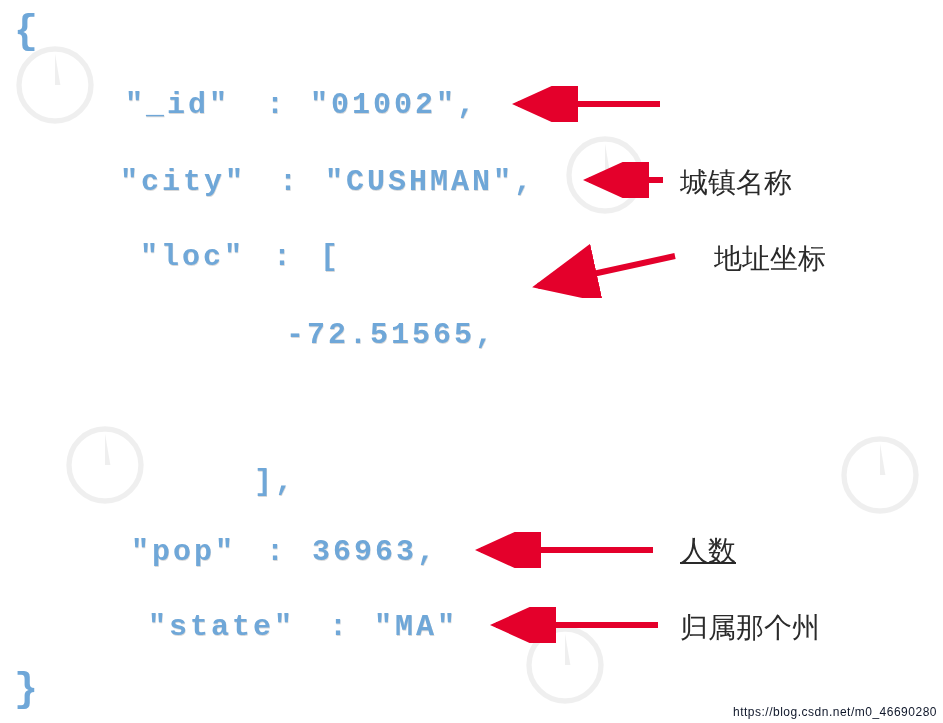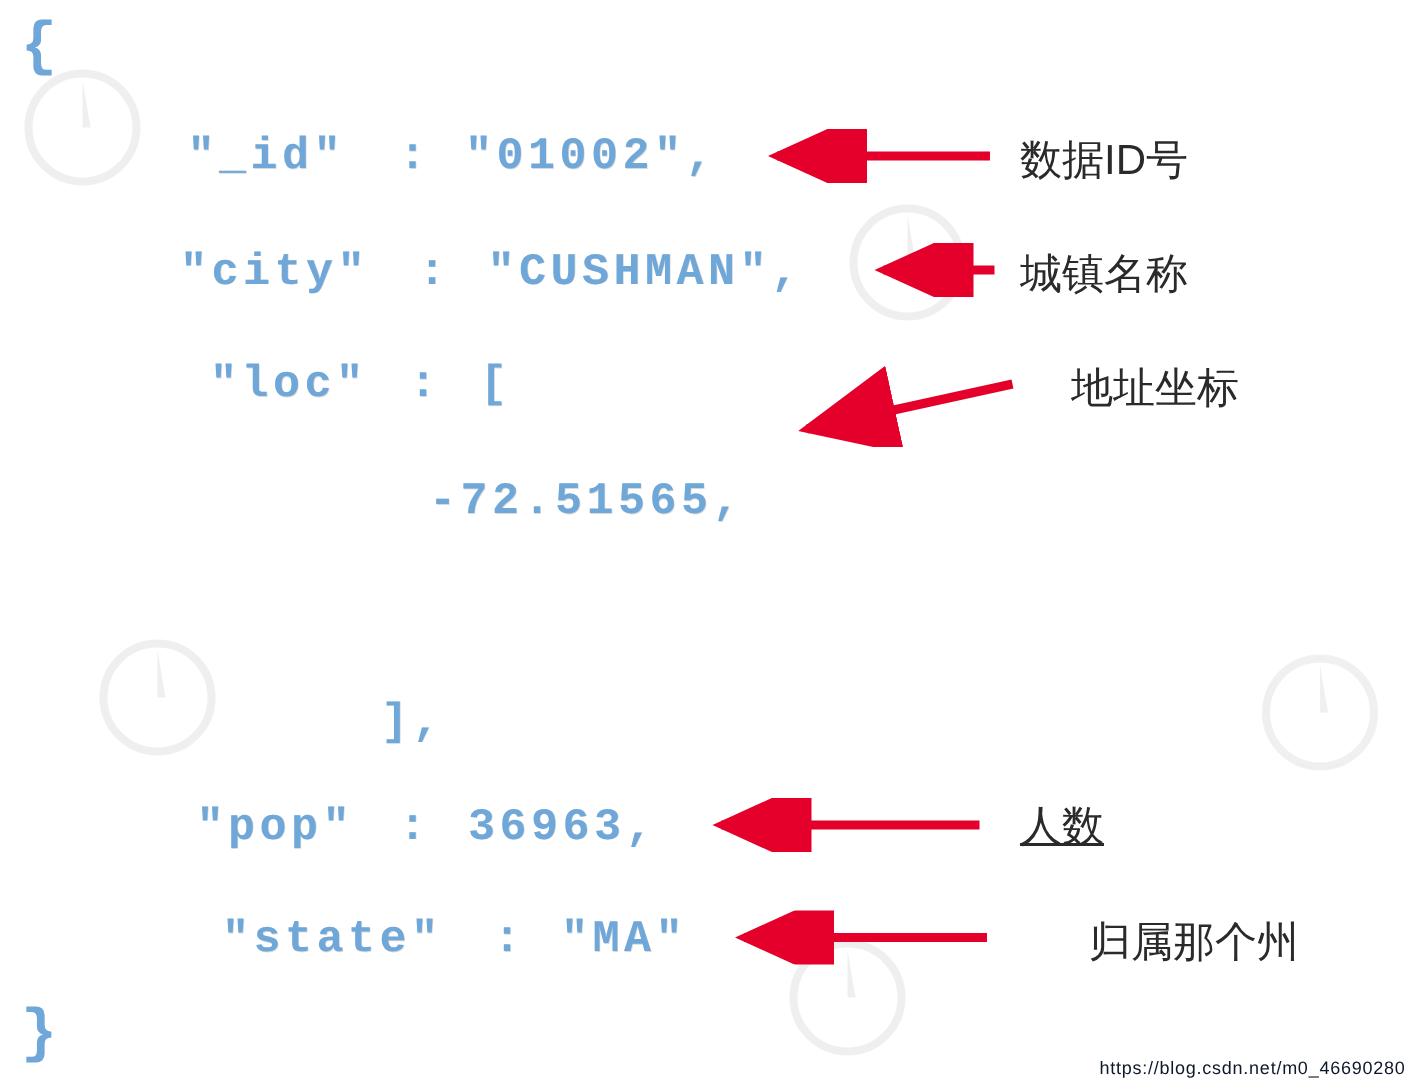--- a/index.html
+++ b/index.html
@@ -125,21 +125,20 @@
   <span class="brace" style="left:14px; top:668px;">}</span>
 
   <svg class="arrow" style="left:500px; top:86px;" width="170" height="36">
     <defs>
         <marker id="ah1" markerWidth="12" markerHeight="12" refX="2" refY="6" orient="auto">
           <path d="M12,1 L1,6 L12,11 Z" fill="#e4002b"></path>
         </marker>
       </defs>
     <line x1="18" y1="18" x2="160" y2="18" stroke="#e4002b" stroke-width="6" marker-start="url(#ah1)"></line>
   </svg>
-  <span class="annotation" style="left:680px; top:88px;">数据ID号</span>
 
   <svg class="arrow" style="left:571px; top:162px;" width="100" height="36">
     <line x1="18" y1="18" x2="92" y2="18" stroke="#e4002b" stroke-width="6" marker-start="url(#ah1)"></line>
   </svg>
   <span class="annotation" style="left:680px; top:164px;">城镇名称</span>
 
   <svg class="arrow" style="left:520px; top:238px;" width="170" height="60">
     <defs>
         <marker id="ah3" markerWidth="12" markerHeight="12" refX="2" refY="6" orient="auto">
           <path d="M12,1 L1,6 L12,11 Z" fill="#e4002b"></path>
@@ -150,16 +149,16 @@
   <span class="annotation" style="left:680px; top:240px;margin-left:34px;">地址坐标</span>
 
   <svg class="arrow" style="left:463px; top:532px;" width="200" height="36">
     <line x1="18" y1="18" x2="190" y2="18" stroke="#e4002b" stroke-width="6" marker-start="url(#ah1)"></line>
   </svg>
   <span class="annotation" style="left:680px; top:532px;text-decoration:underline;">人数</span>
 
   <svg class="arrow" style="left:478px; top:607px;" width="190" height="36">
     <line x1="18" y1="18" x2="180" y2="18" stroke="#e4002b" stroke-width="6" marker-start="url(#ah1)"></line>
   </svg>
-  <span class="annotation" style="left:680px; top:609px;margin-left:46px;">归属那个州</span>
+  <span class="annotation" style="left:680px; top:609px;">归属那个州</span>
 
   <span class="watermark-url">https://blog.csdn.net/m0_46690280</span>
 </div>
 
 </body></html>

